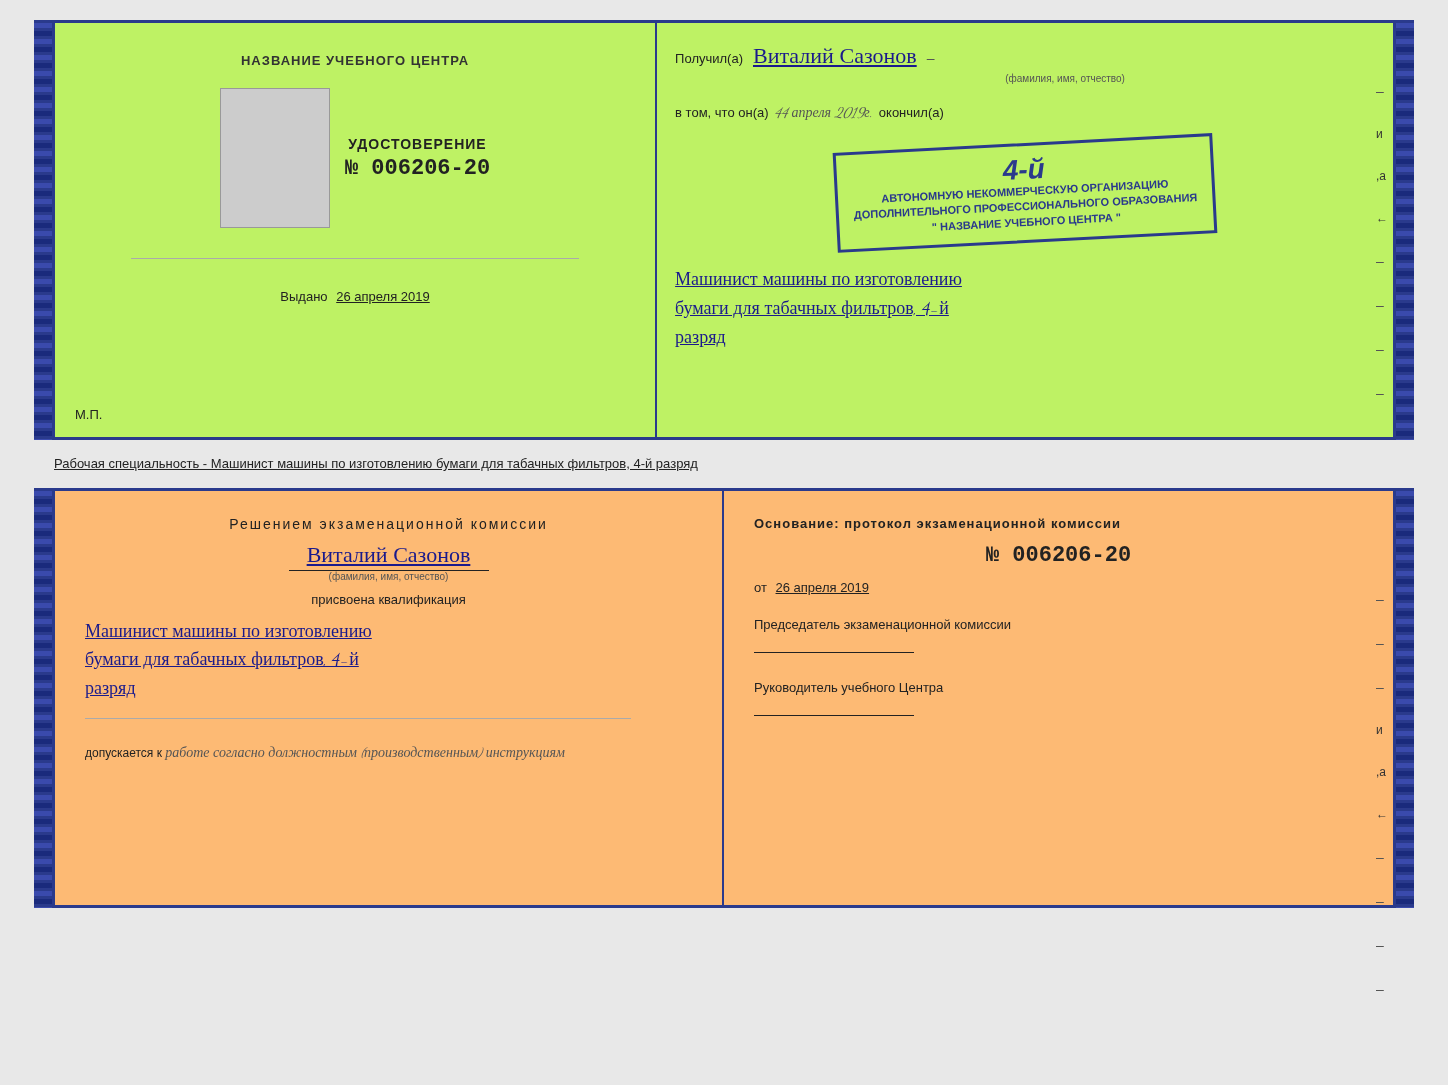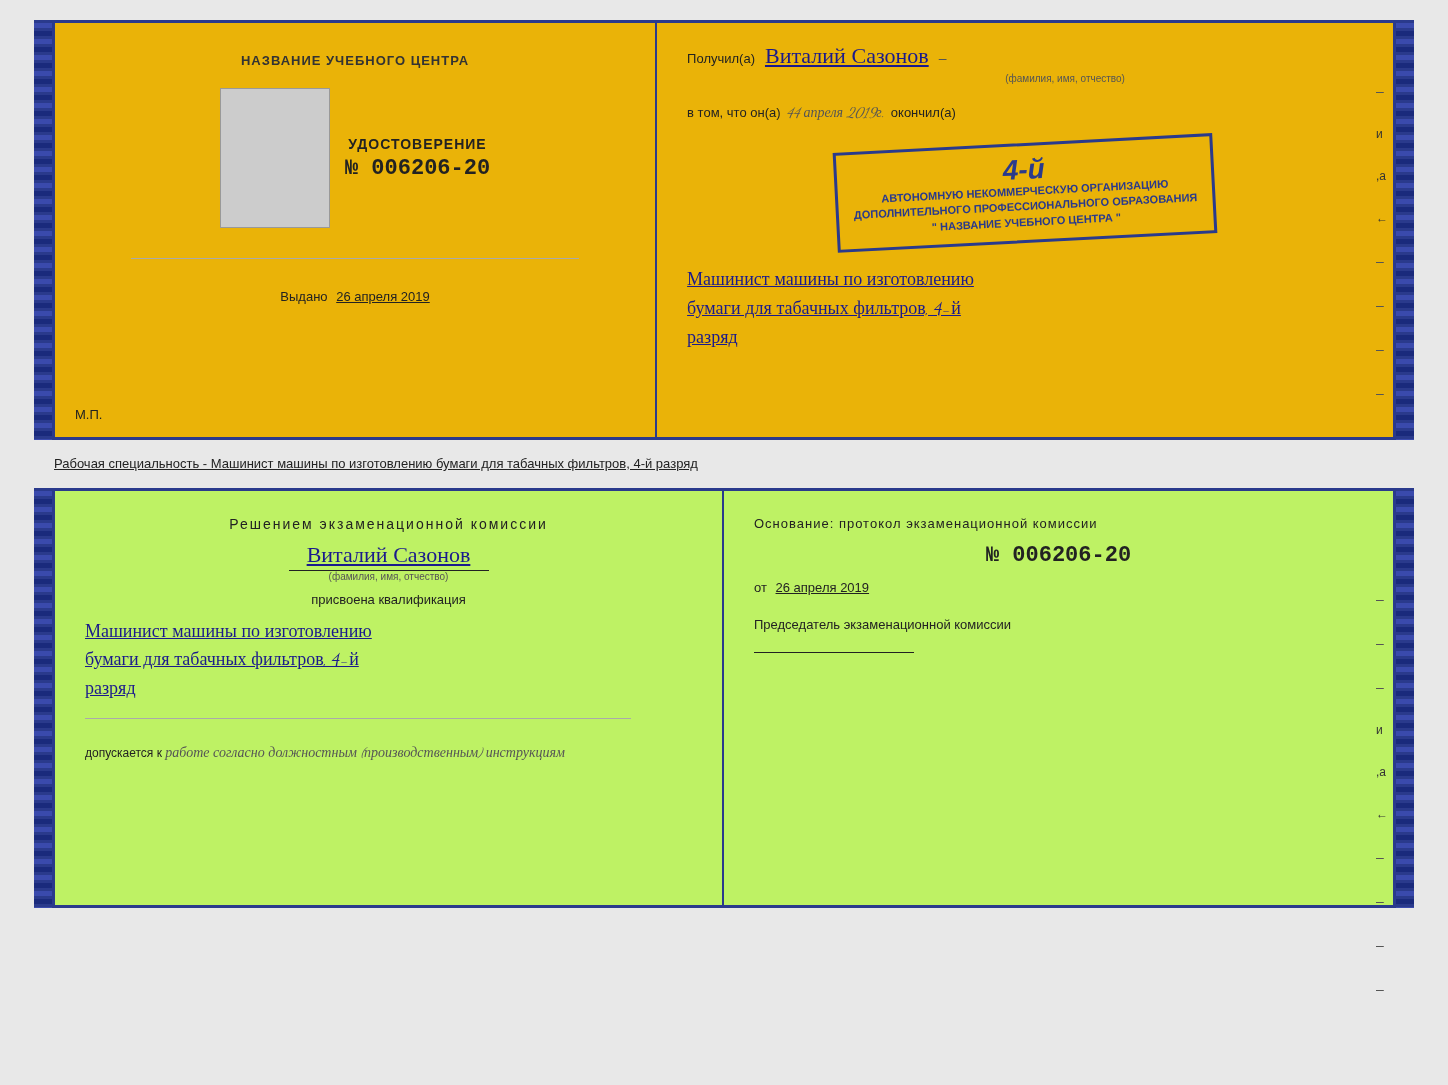--- a/index.html
+++ b/index.html
@@ -20,38 +20,38 @@
       display: flex;
       flex-direction: column;
       gap: 8px;
     }
 
     
     .cert-top {
       display: flex;
       width: 100%;
       border: 3px solid #2a3a8c;
-      background: #eab308;
+      background: #bef264;
       min-height: 420px;
     }
 
     .cert-left {
       width: 45%;
       border-right: 2px solid #2a3a8c;
       padding: 30px 20px;
       display: flex;
       flex-direction: column;
       align-items: center;
       gap: 20px;
       position: relative;
     }
 
     .cert-right {
       width: 55%;
-      padding: 20px 30px;
+      padding: 20px 18px;
       display: flex;
       flex-direction: column;
       gap: 12px;
       position: relative;
     }
 
     .training-center-label {
       font-size: 13px;
       letter-spacing: 1px;
       text-align: center;
@@ -230,21 +230,21 @@
       font-size: 13px;
       color: #222;
       line-height: 1.5;
     }
 
     
     .cert-bottom {
       display: flex;
       width: 100%;
       border: 3px solid #2a3a8c;
-      background: #bef264;
+      background: #fdba74;
       min-height: 420px;
     }
 
     .cert-bottom-left {
       width: 50%;
       border-right: 2px solid #2a3a8c;
       padding: 25px 30px;
       display: flex;
       flex-direction: column;
       gap: 10px;
@@ -289,21 +289,21 @@
       font-family: 'Segoe Script', 'Dancing Script', cursive;
       font-size: 14px;
       color: #555;
       font-style: italic;
     }
 
     .osnovanie-text {
       font-size: 13px;
       color: #222;
       letter-spacing: 1px;
-      font-weight: 400;
+      font-weight: 700;
     }
 
     .protocol-number {
       font-size: 22px;
       font-weight: 700;
       font-family: 'Courier New', monospace;
       color: #222;
       text-align: center;
     }
 
@@ -516,20 +516,24 @@
           <div class="ot-date">
             <span>от</span>
             <span style="text-decoration:underline; margin-left:5px;">26 апреля 2019</span>
           </div>
 
           <div class="chairman-block">
             <div class="chairman-label">Председатель экзаменационной комиссии</div>
             <div class="signature-line"></div>
           </div>
 
+          <div>
+            <div class="rukovoditel-label">Руководитель учебного Центра</div>
+            <div class="signature-line"></div>
+          </div>
 
           <div class="bottom-right-dashes">
             <span class="side-dash">–</span>
             <span class="side-dash">–</span>
             <span class="side-dash">–</span>
             <span class="side-label-i">и</span>
             <span class="side-label-a">,а</span>
             <span class="side-label-arrow">←</span>
             <span class="side-dash">–</span>
             <span class="side-dash">–</span>

